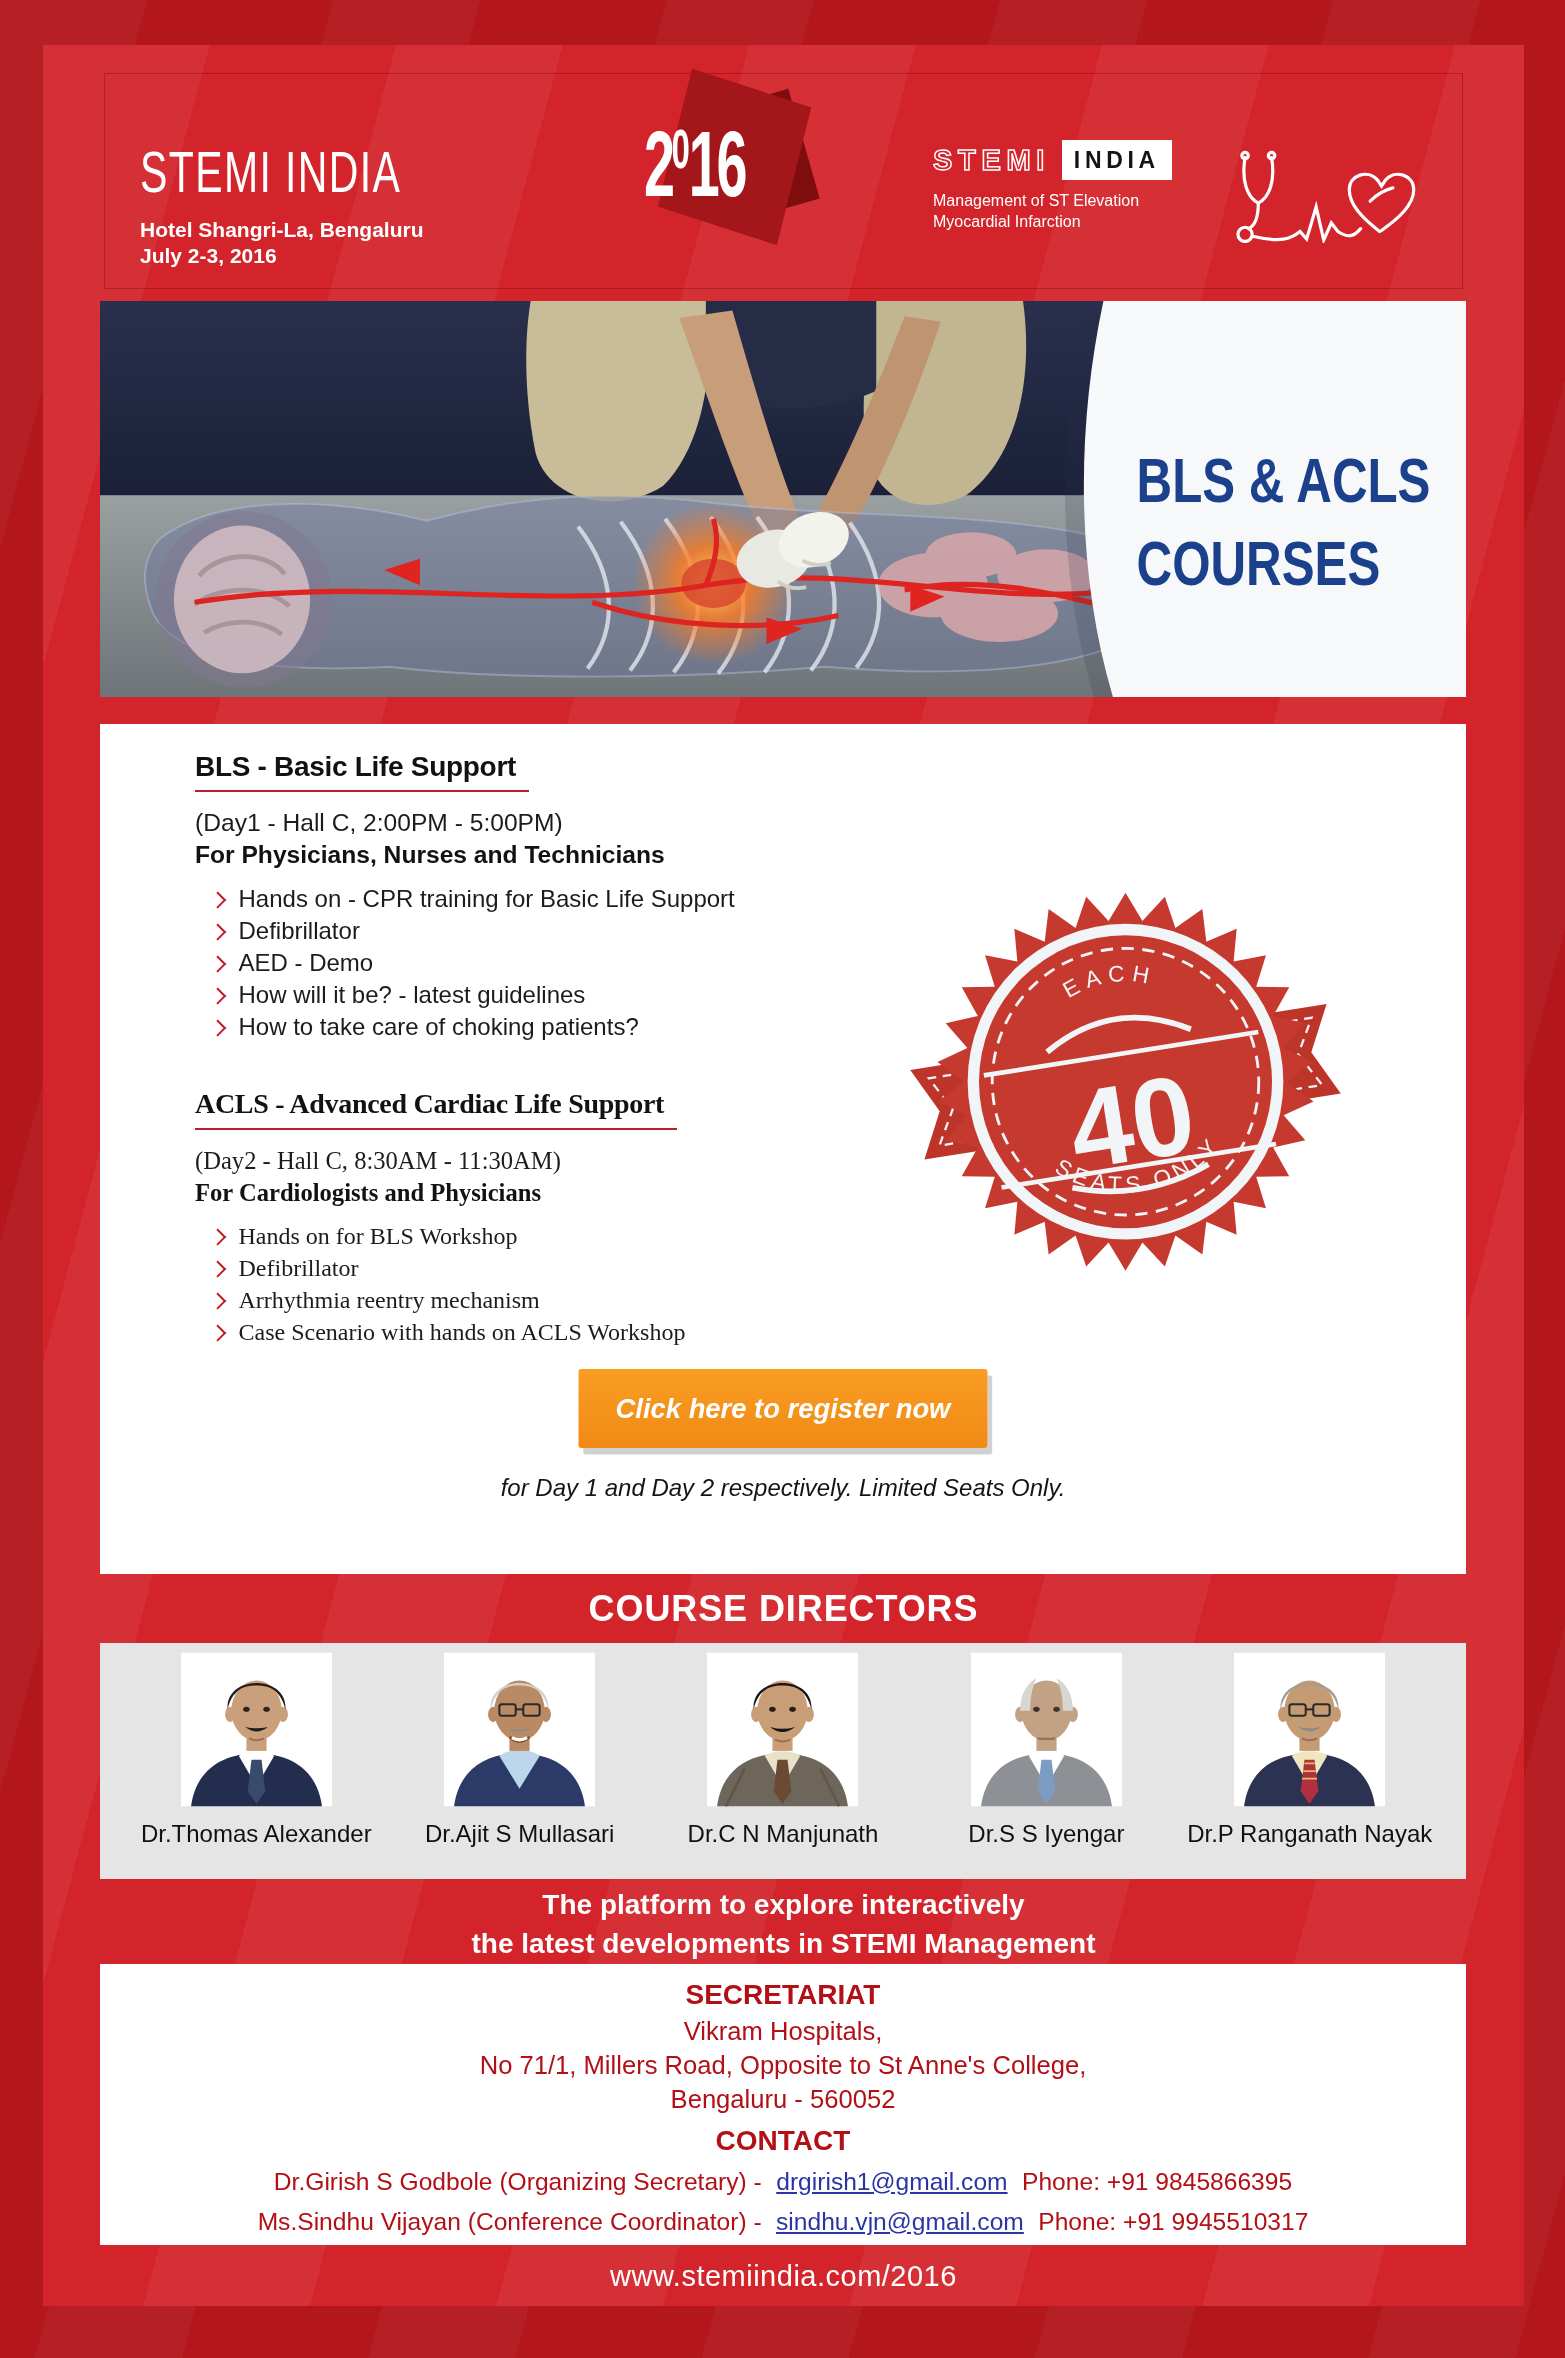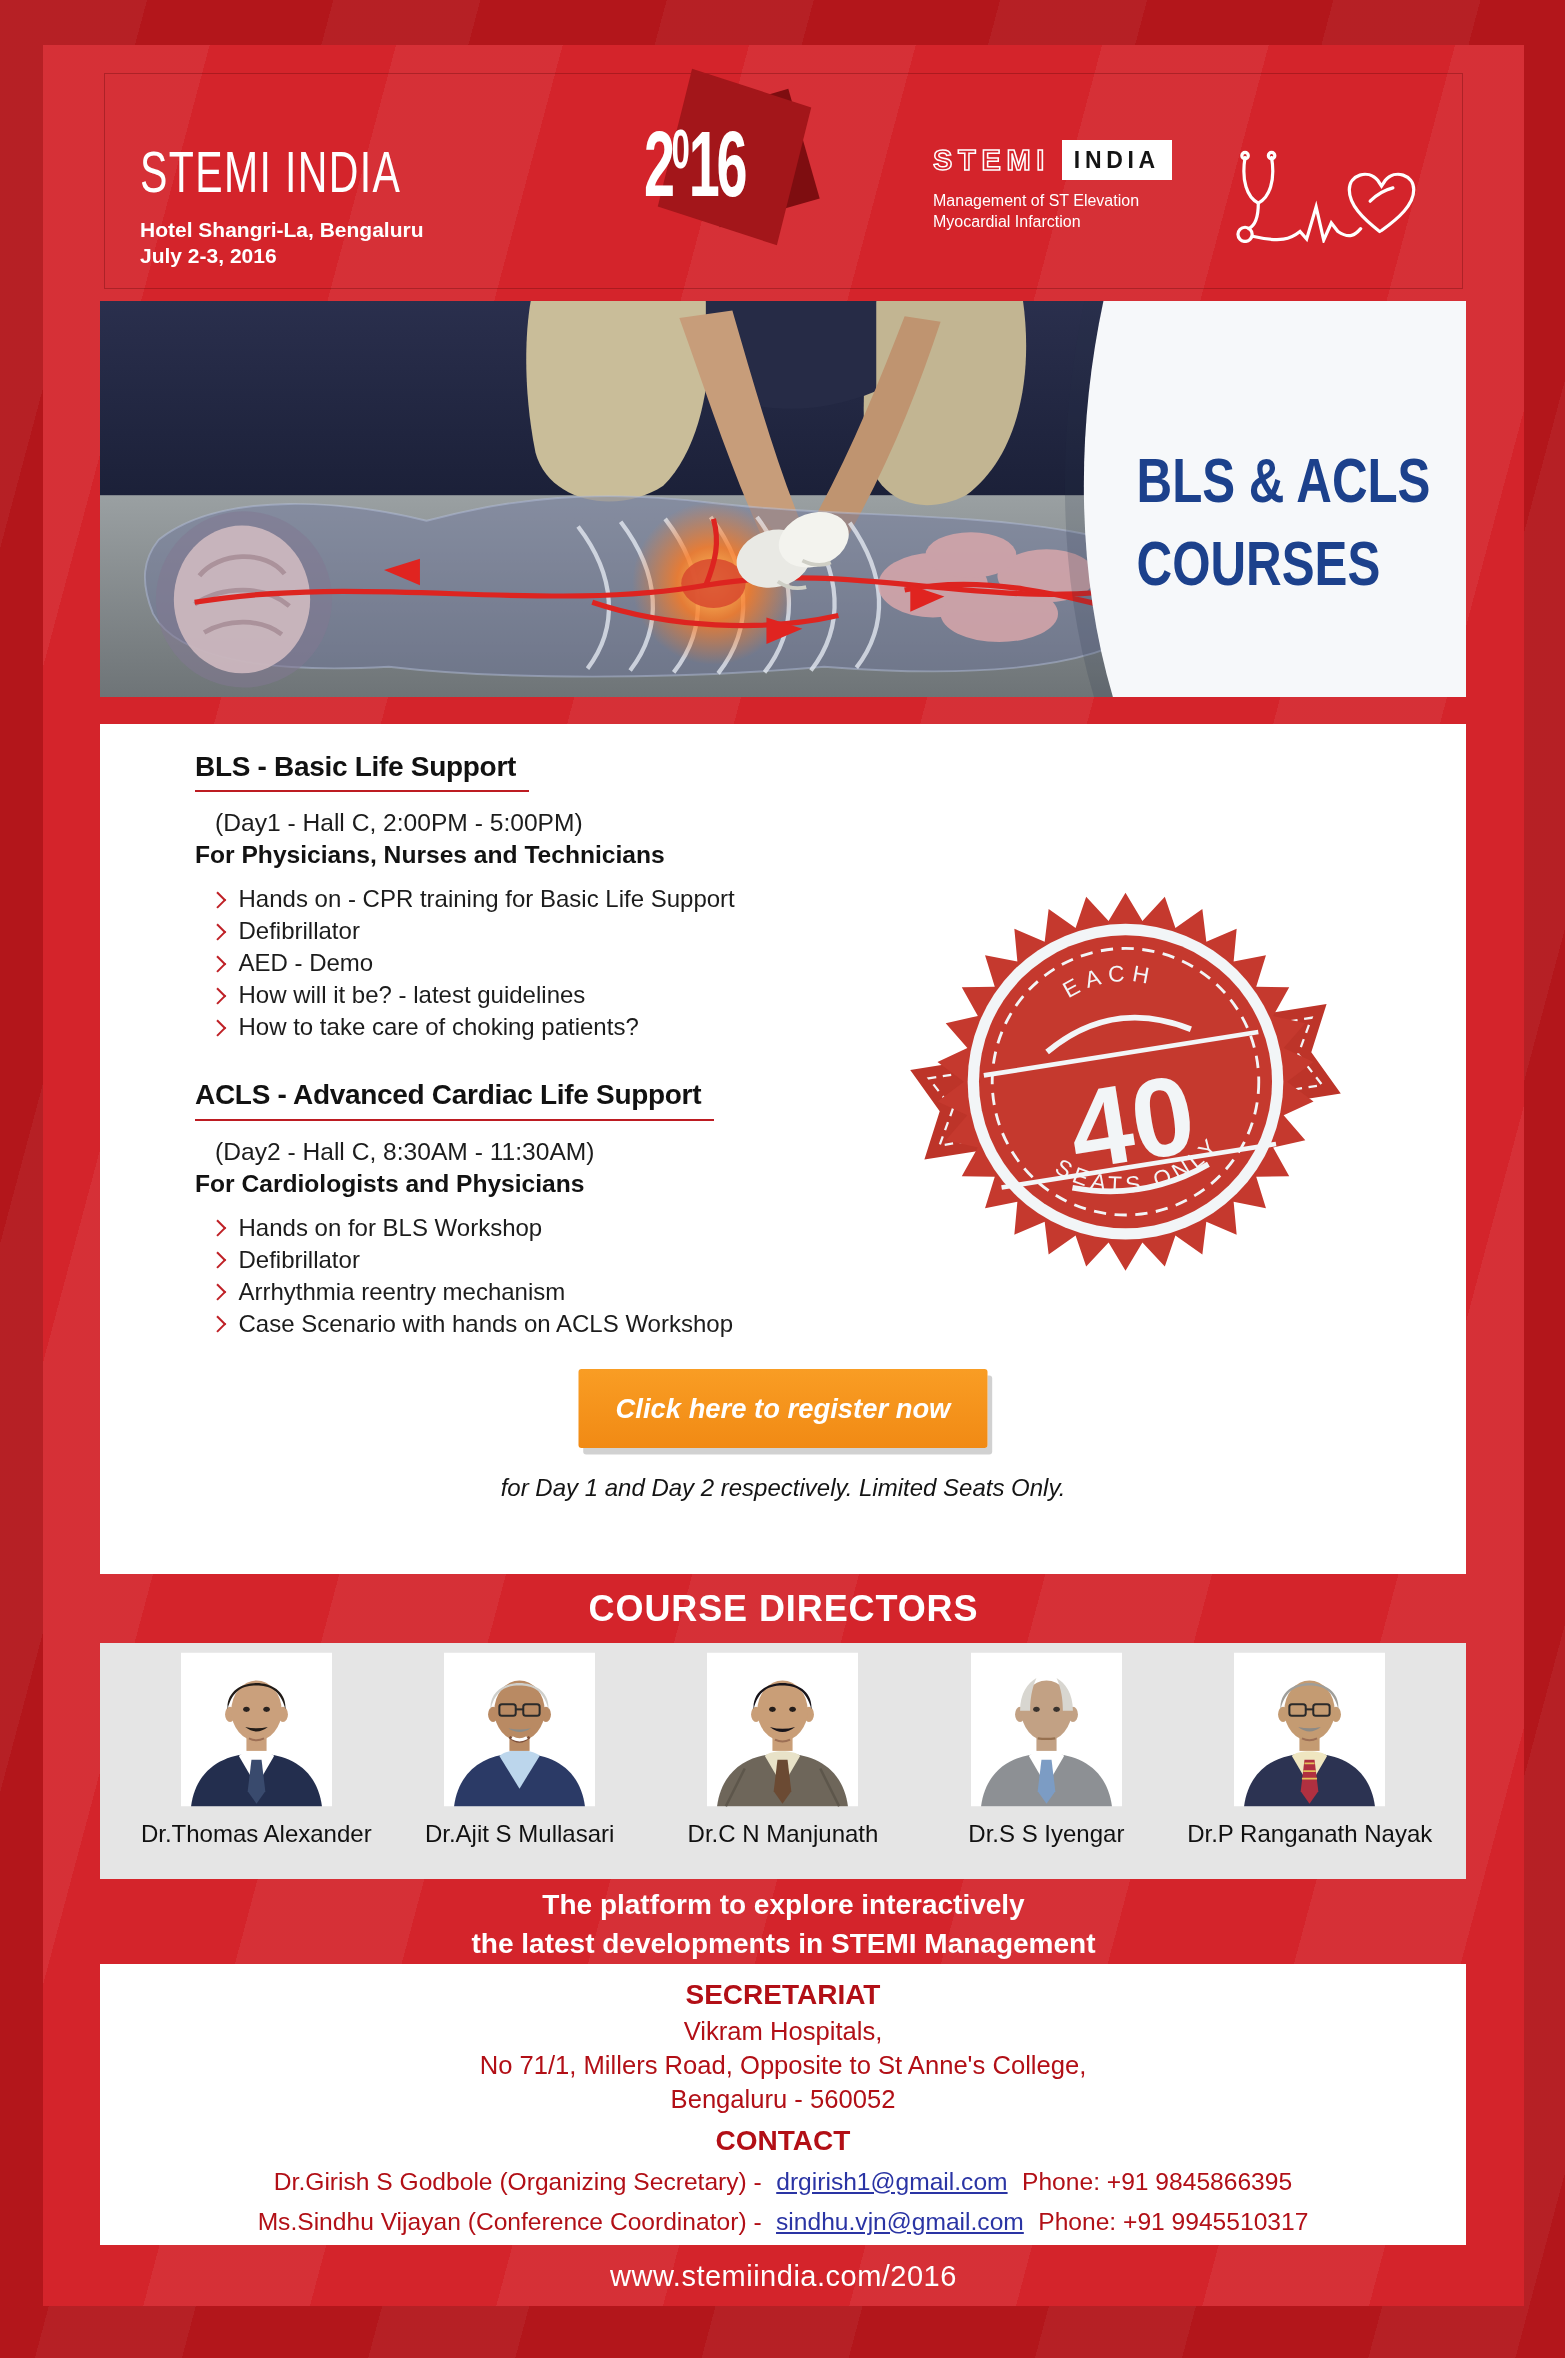--- a/index.html
+++ b/index.html
@@ -37,24 +37,24 @@
         padding:6.6px 12.3px;}
   .logo-tagline{font-size:16px;line-height:21px;margin-top:9.5px;color:#fff;}
   .steth{position:absolute;left:295px;top:7.6px;}
 
   
   .hero{margin:0 59px 0 57px;width:1366px;height:396px;display:block;}
 
   
   .main-panel{margin:27.4px 59px 0 57px;width:1366px;height:850px;background:#ffffff;position:relative;box-sizing:border-box;}
   .course-block{position:absolute;left:95px;}
-  .bls{top:26.5px;}  .acls{top:355px;}
+  .bls{top:26.5px;}  .acls{top:364px;font-family:Liberation Serif, serif;}
   .course-heading{display:inline-block;font-size:28px;font-weight:bold;color:#121212;
         padding:0 13.2px 7.6px 0;border-bottom:2.8px solid #bd1c22;letter-spacing:-0.3px;}
-  .course-schedule{margin-top:15px;font-size:24.6px;color:#1c1c1c;line-height:32px;margin-left:20px;}
+  .course-schedule{margin-top:15px;font-size:24.6px;color:#1c1c1c;line-height:32px;}
   .course-audience{font-size:24.6px;font-weight:bold;color:#121212;line-height:32px;}
   ul.course-items{list-style:none;margin:12px 0 0 0;padding:0;}
   ul.course-items li{display:flex;align-items:center;height:32px;font-size:24px;color:#1c1c1c;}
   .chev{width:9.5px;height:9.5px;border-top:2.8px solid #bf2026;border-right:2.8px solid #bf2026;
         transform:rotate(45deg);margin:0 15px 0 17px;flex:0 0 auto;}
   .badge-wrap{position:absolute;left:803px;top:163px;width:445px;height:397px;}
   .register-btn{position:absolute;top:645px;left:50%;transform:translateX(-50%);
         width:409px;height:79px;border:none;border-radius:3px;cursor:pointer;
         background:linear-gradient(#f99d24,#f18a14);color:#fff;font-weight:bold;font-size:27.4px;
         font-family:"Liberation Sans",sans-serif;box-shadow:4.7px 6.6px 0 rgba(90,90,90,.28);font-style:italic;}

